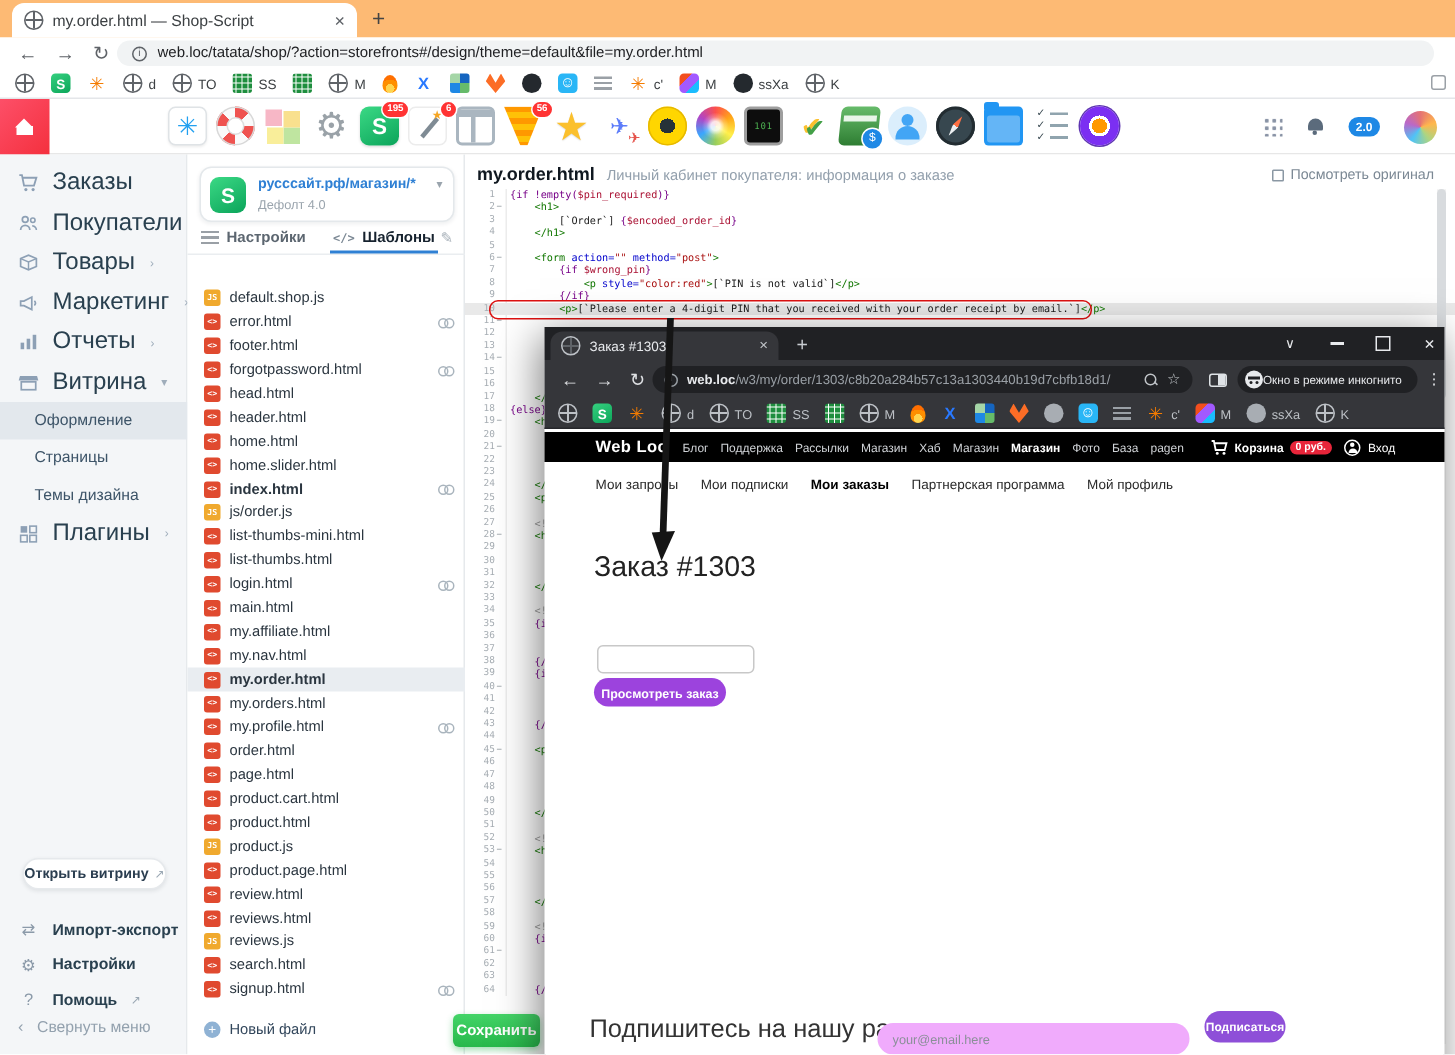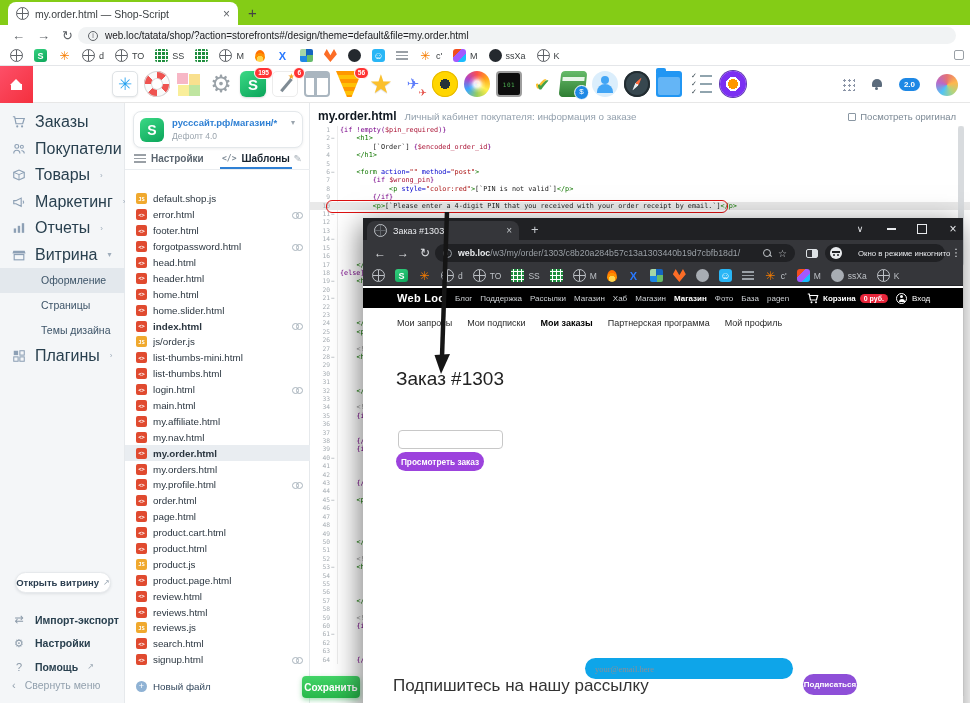--- a/index.html
+++ b/index.html
@@ -1,21 +1,21 @@
 <!DOCTYPE html>
 <html><head>
 <meta charset="utf-8">
 <style>
 *{margin:0;padding:0;box-sizing:border-box;-webkit-text-size-adjust:none}
 html,body{background:#fff}
 body{font-family:"Liberation Sans",sans-serif;color:#202124}
 .stage{position:relative;width:970px;height:703px;overflow:hidden;background:#fff}
 
 
-.tabstrip{position:absolute;left:0;top:0;width:970px;height:25px;background:#84cc16}
+.tabstrip{position:absolute;left:0;top:0;width:970px;height:25px;background:#fdba74}
 .tab{position:absolute;left:8px;top:2px;width:230px;height:23px;background:#fff;border-radius:8px 8px 0 0;display:flex;align-items:center;padding:0 8px;gap:6px}
 .tab-title{font-size:10.5px;color:#3c4043;white-space:nowrap;overflow:hidden;flex:1}
 .tab-close{color:#5f6368;font-size:12px;line-height:12px;cursor:default}
 .newtab{position:absolute;left:248px;top:4px;font-size:15px;color:#444;line-height:18px}
 .toolbar{position:absolute;left:0;top:25px;width:970px;height:21px;background:#fff;display:flex;align-items:center}
 .navbtn{font-size:13px;color:#5f6368;margin-left:12px;line-height:16px}
 .urlpill{position:absolute;left:78px;top:2px;width:878px;height:17px;background:#f1f3f4;border-radius:9px;display:flex;align-items:center;padding:0 10px;gap:7px}
 .info-ic{width:10px;height:10px;border:1px solid #5f6368;border-radius:50%;font-size:7px;line-height:8px;text-align:center;color:#5f6368;flex:0 0 auto}
 .url{font-size:10px;color:#202124;white-space:nowrap;overflow:hidden}
 .bookmarks{position:absolute;left:0;top:46px;width:970px;height:20px;background:#fff;border-bottom:1px solid #e4e6e9;display:flex;align-items:center;gap:11px;padding:0 10px}
@@ -96,21 +96,21 @@
 .ver{background:#1e88e5;color:#fff;font-size:8px;font-weight:bold;border-radius:9px;padding:2px 5px}
 .avatar{width:22px;height:22px;border-radius:50%;background:conic-gradient(#e57373,#ffb74d,#aed581,#4fc3f7,#ba68c8,#e57373)}
 
 
 .sidebar{position:absolute;left:0;top:103px;width:125px;height:600px;background:#f4f6f8;border-right:1px solid #e6e9ec}
 .snav{position:absolute;left:0;top:6px;width:125px}
 .si{height:26.5px;display:flex;align-items:center;padding:0 10px 0 12px;gap:9px}
 .si .lbl{font-size:16px;font-weight:normal;color:#29404f;white-space:nowrap}
 .si .chev{font-size:8px;color:#9fadbb;margin-left:1px}
 .sic{width:14px;height:14px;flex:0 0 auto;display:flex;align-items:center;justify-content:center}
-.sc{height:24.8px;display:flex;align-items:center;padding-left:41px}
+.sc{height:24.8px;display:flex;align-items:center;padding-left:23px}
 .sc .lbl{font-size:10.5px;color:#3d5468;white-space:nowrap}
 .sc.sel{background:#e3e8ed}
 .openstore{position:absolute;left:15px;top:469px;width:96px;height:21px;background:#fff;border:1px solid #e6e9ec;border-radius:11px;box-shadow:0 1px 3px rgba(30,40,50,.10);display:flex;align-items:center;justify-content:center;gap:4px;font-size:9.5px;font-weight:bold;color:#2b3e50}
 .ext{font-size:8px;color:#9aa7b3;font-weight:normal}
 .sfoot{position:absolute;left:0;top:505px;width:125px}
 .sf{height:23.5px;display:flex;align-items:center;padding-left:12px;gap:9px}
 .sf .lbl{font-size:10.5px;font-weight:bold;color:#29404f}
 .sf .gly{width:14px;text-align:center;color:#8b9aa9;font-size:11px}
 .collapse{position:absolute;left:12px;top:576px;display:flex;align-items:center;gap:9px;color:#93a1ae;font-size:10.5px}
 .collapse .gly{font-size:11px}
@@ -183,21 +183,21 @@
 .pinfo{width:9px;height:9px;border:1px solid #9aa0a6;border-radius:50%;font-size:6px;line-height:7px;text-align:center;color:#9aa0a6;flex:0 0 auto}
 .purl{font-size:8.8px;white-space:nowrap;overflow:hidden;flex:1}
 .purl .d{color:#e8eaed;font-weight:bold}
 .purl .p{color:#9aa0a6}
 .mag{position:relative;width:9px;height:9px;flex:0 0 auto}
 .mag::before{content:"";position:absolute;left:0;top:0;width:6px;height:6px;border:1.2px solid #c0c4c8;border-radius:50%}
 .mag::after{content:"";position:absolute;left:6px;top:6px;width:3px;height:1.2px;background:#c0c4c8;transform:rotate(45deg)}
 .pstar{color:#c0c4c8;font-size:10px;flex:0 0 auto}
 .split{position:absolute;left:443px;top:9px;width:12px;height:9px;border:1.3px solid #dfe3e6;border-radius:2px}
 .split::after{content:"";position:absolute;right:0;top:0;bottom:0;width:5px;background:#dfe3e6}
-.incog-chip{position:absolute;left:462px;top:4px;width:120px;height:18px;background:#202124;border-radius:9px;display:flex;align-items:center;padding:0 5px;gap:16px}
+.incog-chip{position:absolute;left:462px;top:4px;width:120px;height:18px;background:#202124;border-radius:9px;display:flex;align-items:center;padding:0 5px;gap:0}
 .incog{position:relative;width:12px;height:12px;background:#e8eaed;border-radius:50%;flex:0 0 auto}
 .incog::before{content:"";position:absolute;left:2px;top:4px;width:8px;height:1.8px;background:#202124}
 .incog::after{content:"";position:absolute;left:2.5px;top:6.5px;width:2.6px;height:2.6px;background:#202124;border-radius:50%;box-shadow:4px 0 0 #202124}
 .incog-chip .t{font-size:7.8px;color:#e8eaed;white-space:nowrap}
 .pdots{position:absolute;left:588px;top:29px;color:#e8eaed;font-size:10px}
 .pbm{position:absolute;left:0;top:48px;width:600px;height:20px;background:#35363a;border-bottom:1px solid #26272b;display:flex;align-items:center;gap:10px;padding:0 9px}
 .pbm .bm-label{color:#bdc1c6;font-size:8.5px}
 .psite{position:absolute;left:0;top:70px;width:600px;height:20px;background:#000;display:flex;align-items:center}
 .plogo{position:absolute;left:34px;font-size:11px;font-weight:bold;color:#fff;letter-spacing:.3px}
 .smenu{position:absolute;left:92px;display:flex;gap:8px;}
@@ -213,21 +213,21 @@
 .plogin .t{font-size:8px;color:#fff}
 .pnav2{position:absolute;left:34px;top:100px;display:flex;gap:15px}
 .pnv{font-size:9px;color:#2a2a2a;white-space:nowrap}
 .pnv.on{font-weight:bold;color:#000}
 .ph1{position:absolute;left:33px;top:150px;font-size:19px;color:#222;font-family:"Liberation Sans",sans-serif}
 .redbox2{position:absolute;left:24px;top:182px;width:260px;height:20px;border:2px solid #dd1111;border-radius:3px;display:flex;align-items:center}
 .redbox2 .t{font-size:7.8px;font-weight:bold;color:#111;padding-left:7px;white-space:nowrap}
 .pininput{position:absolute;left:35px;top:212px;width:105px;height:19px;border:1px solid #c8c8c8;border-radius:4px;background:#fff;font-size:10px;padding:0 5px;font-family:"Liberation Sans",sans-serif}
 .viewbtn{position:absolute;left:33px;top:234px;width:88px;height:19px;background:#9c43dd;border-radius:10px;color:#fff;font-size:8.3px;font-weight:bold;display:flex;align-items:center;justify-content:center}
 .newsl-t{position:absolute;left:30px;top:458px;font-size:17px;color:#333}
-.newsl-in{position:absolute;left:222px;top:440px;width:208px;height:21px;background:#0ea5e9;border:none;border-radius:11px;font-size:8.5px;color:#333;padding:0 10px;font-family:Liberation Serif, serif}
+.newsl-in{position:absolute;left:222px;top:464px;width:208px;height:21px;background:#f0abfc;border:none;border-radius:11px;font-size:8.5px;color:#333;padding:0 10px;font-family:Liberation Sans, sans-serif}
 .newsl-in::placeholder{color:#8a8f98}
 .subbtn{position:absolute;left:440px;top:456px;width:54px;height:21px;background:#8e4fd8;border-radius:11px;color:#fff;font-size:8px;font-weight:bold;display:flex;align-items:center;justify-content:center}
 .arrow-annot{position:absolute;left:0;top:0;z-index:7;pointer-events:none}
 </style>
 </head>
 <body>
 
 <div class="stage">
 
   <div class="tabstrip">

